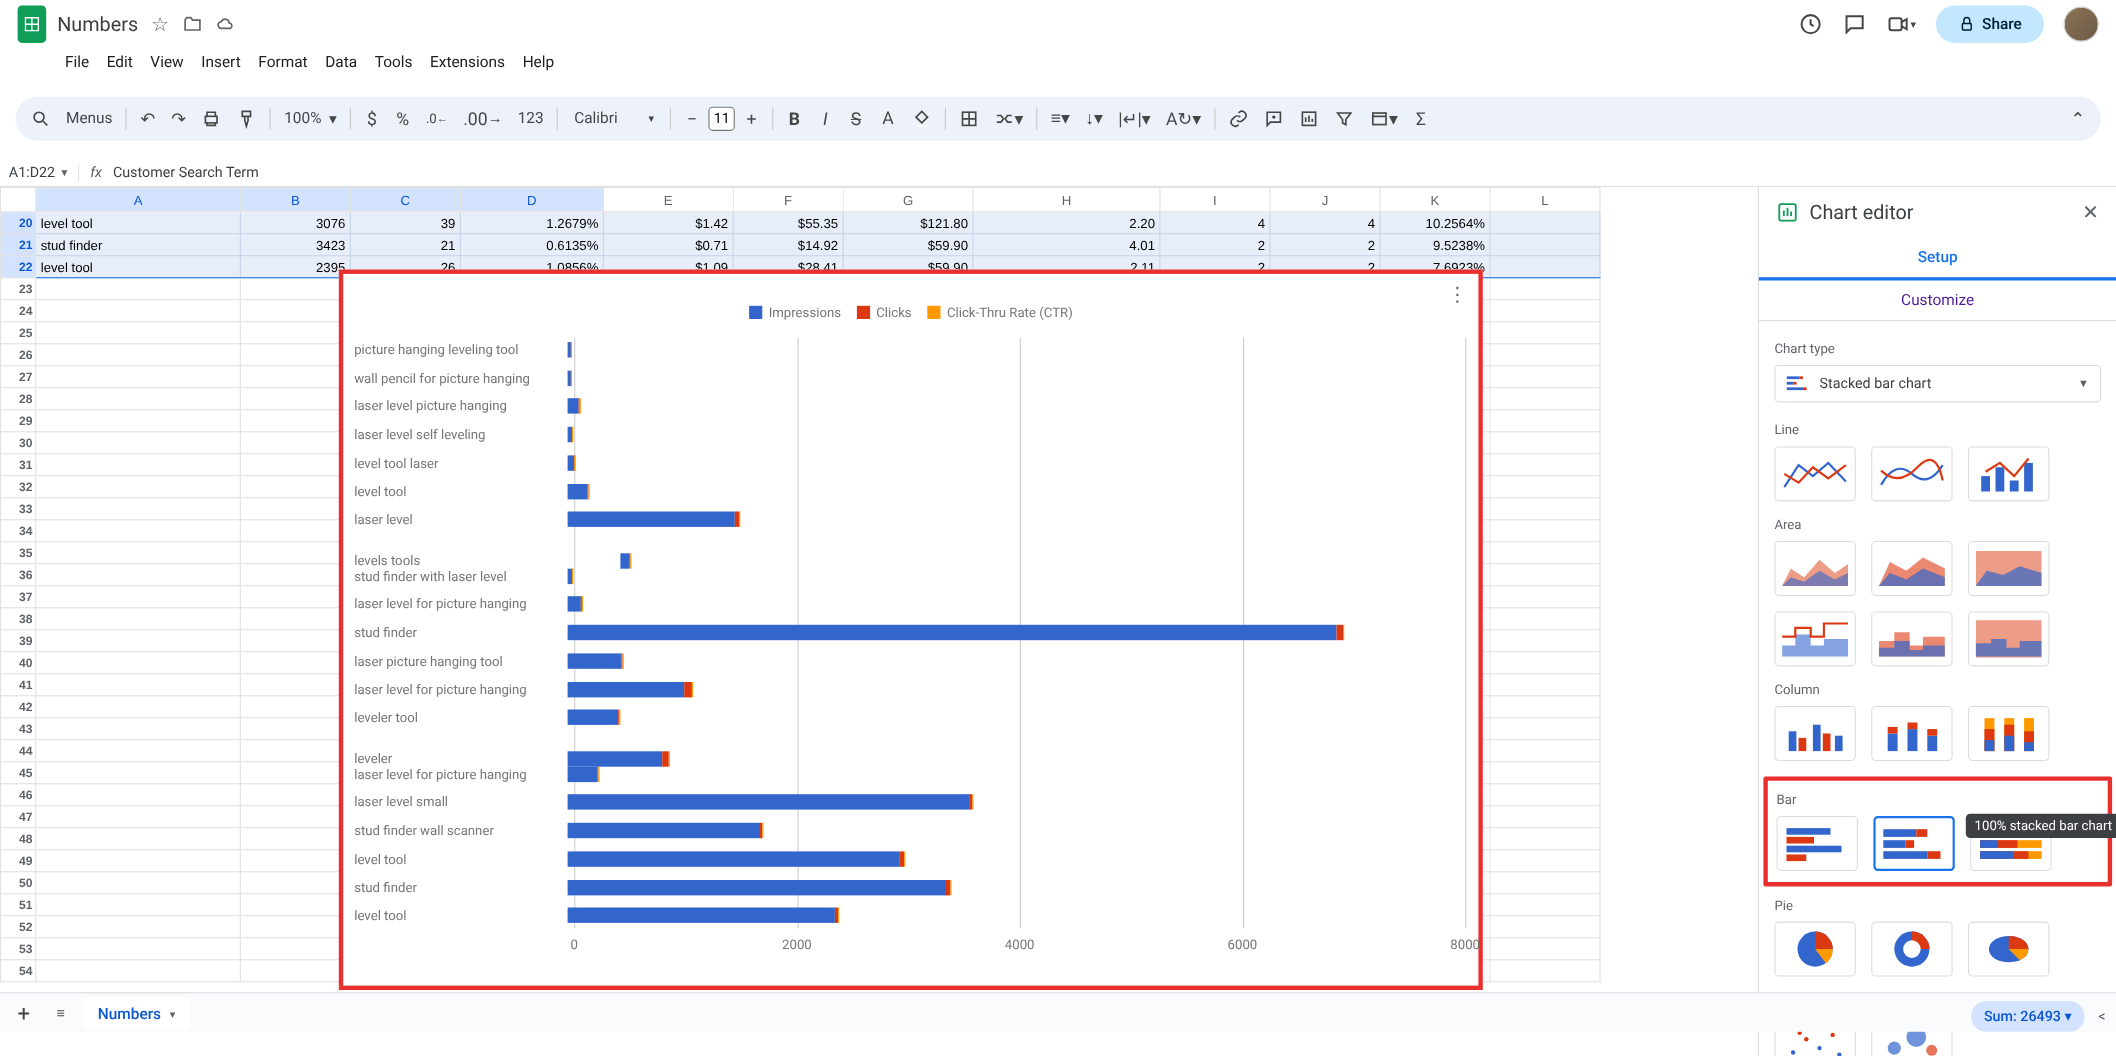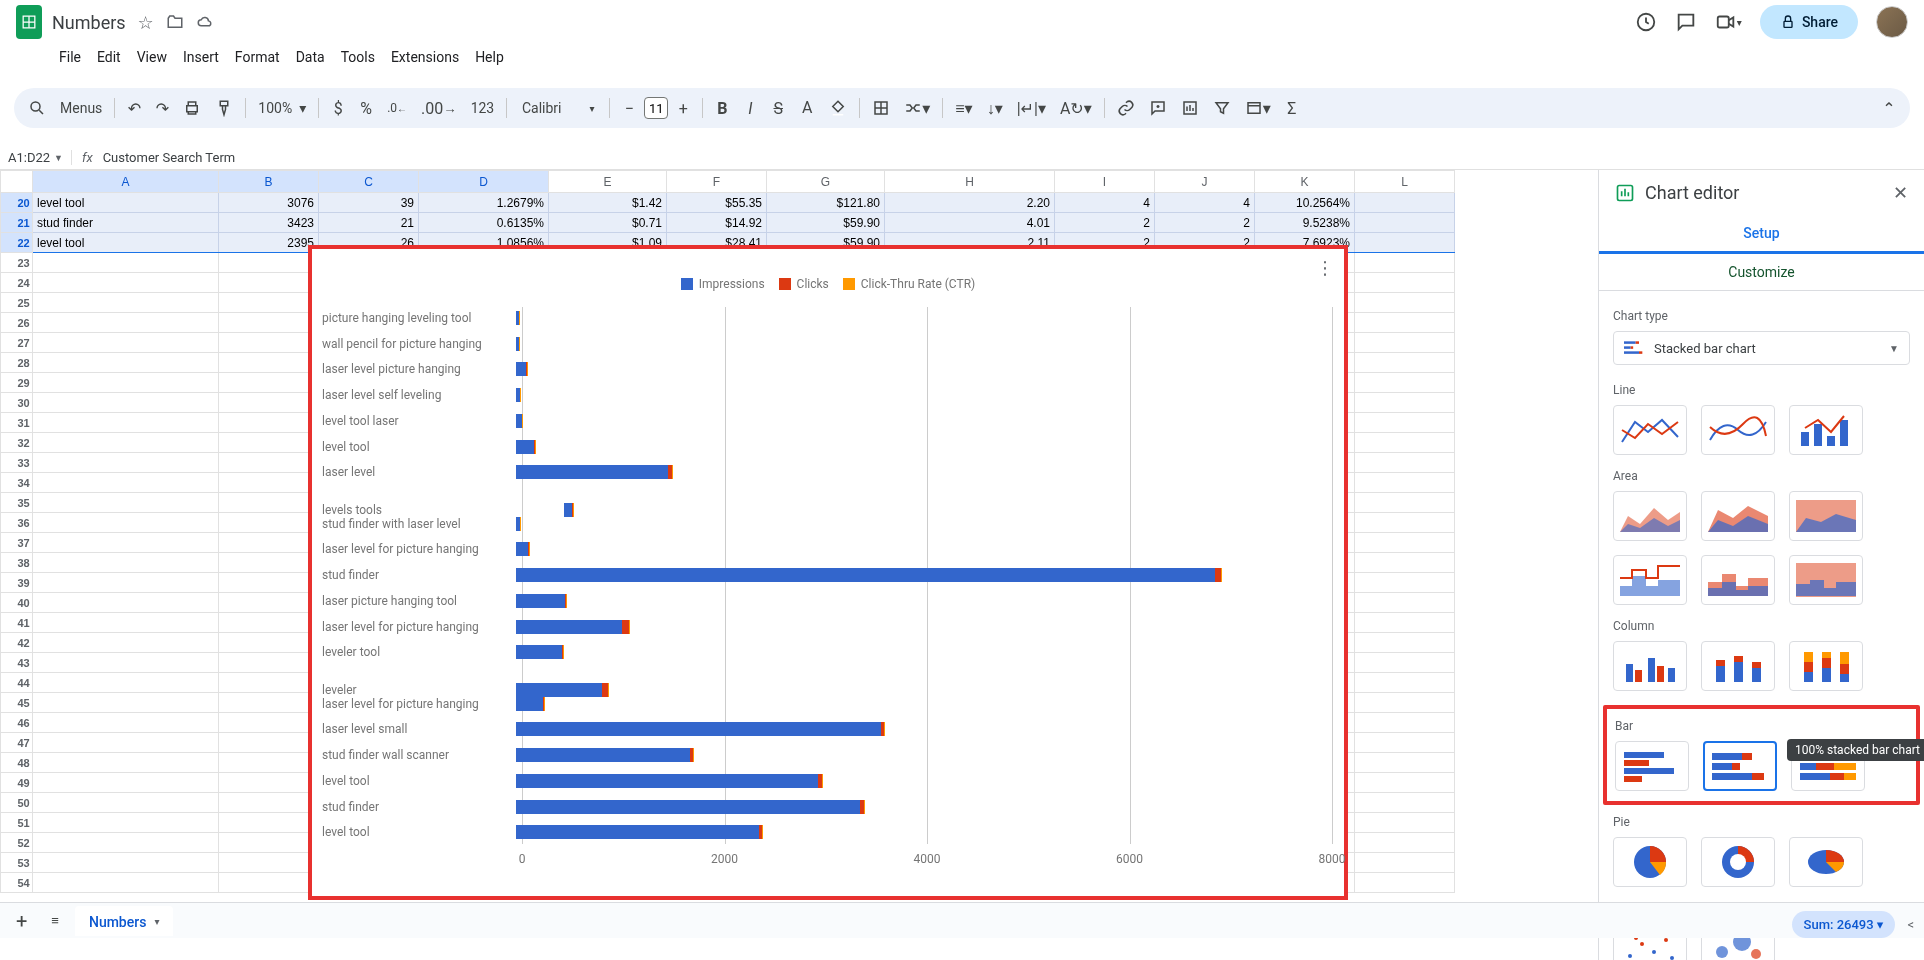--- a/index.html
+++ b/index.html
@@ -71,21 +71,21 @@
 .bar-row .cat { width: 194px; text-align: left; padding-right: 6px; font-size: 12px; color: #757575; white-space: nowrap; }
 .bar-row .bars { position: relative; flex: 1; height: 14px; }
 .bar-row .bar { position: absolute; top: 0; height: 14px; }
 
 
 .side-hdr { display: flex; align-items: center; gap: 10px; padding: 12px 16px; border-bottom: 0; }
 .side-hdr .chart-ic { width: 20px; height: 20px; color: #0f9d58; }
 .side-hdr .title { font-size: 18px; color: #3c4043; flex: 1; }
 .side-hdr .close { color: #5f6368; cursor: pointer; font-size: 18px; }
 .side-tabs { display: flex; border-bottom: 1px solid #dadce0; flex-direction: column; }
-.side-tabs .tab { flex: 1; text-align: center; padding: 10px 0; font-size: 14px; cursor: pointer; color: #14532d; }
+.side-tabs .tab { flex: 1; text-align: center; padding: 10px 0; font-size: 14px; cursor: pointer; color: #4c1d95; }
 .side-tabs .tab.active { color: #1a73e8; font-weight: 500; border-bottom: 3px solid #1a73e8; }
 .side-body { padding: 14px; overflow-y: auto; flex: 1; position: relative; }
 .side-label { font-size: 12px; color: #5f6368; margin: 4px 0 8px; }
 .chart-type-sel { display: flex; align-items: center; gap: 10px; border: 1px solid #dadce0; border-radius: 4px; padding: 8px 10px; margin-bottom: 18px; cursor: pointer; }
 .chart-type-sel .arrow { margin-left: auto; color: #5f6368; font-size: 10px; }
 .gallery-section { margin-bottom: 14px; }
 .gallery-grid { display: flex; gap: 14px; flex-wrap: wrap; }
 .thumb { width: 74px; height: 50px; border: 1px solid #dadce0; border-radius: 4px; background: #fff; cursor: pointer; display: flex; align-items: center; justify-content: center; padding: 4px; }
 .thumb.selected { border: 2px solid #1a73e8; }
 .bar-section { border: 4px solid #e8312f; padding: 6px 8px 10px; margin: 0 -10px 10px; border-radius: 2px; }

